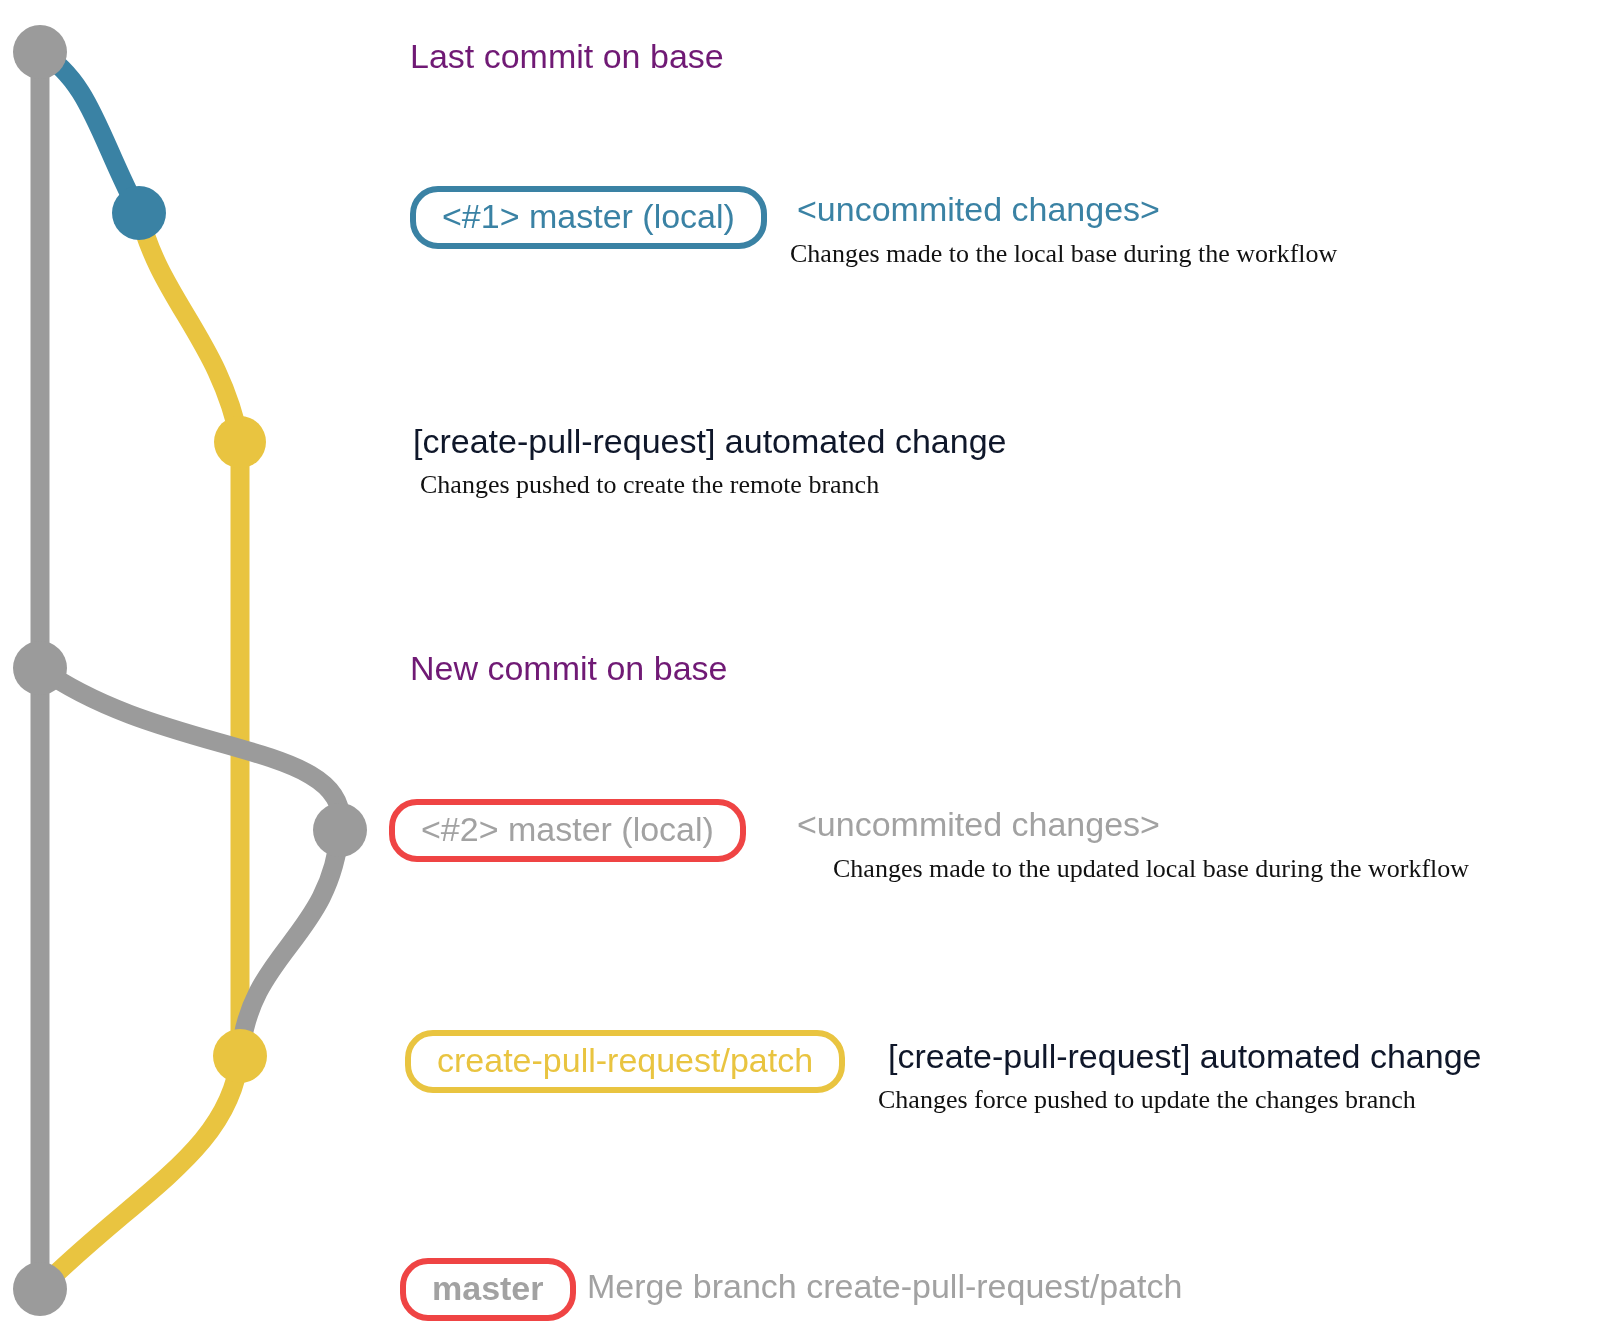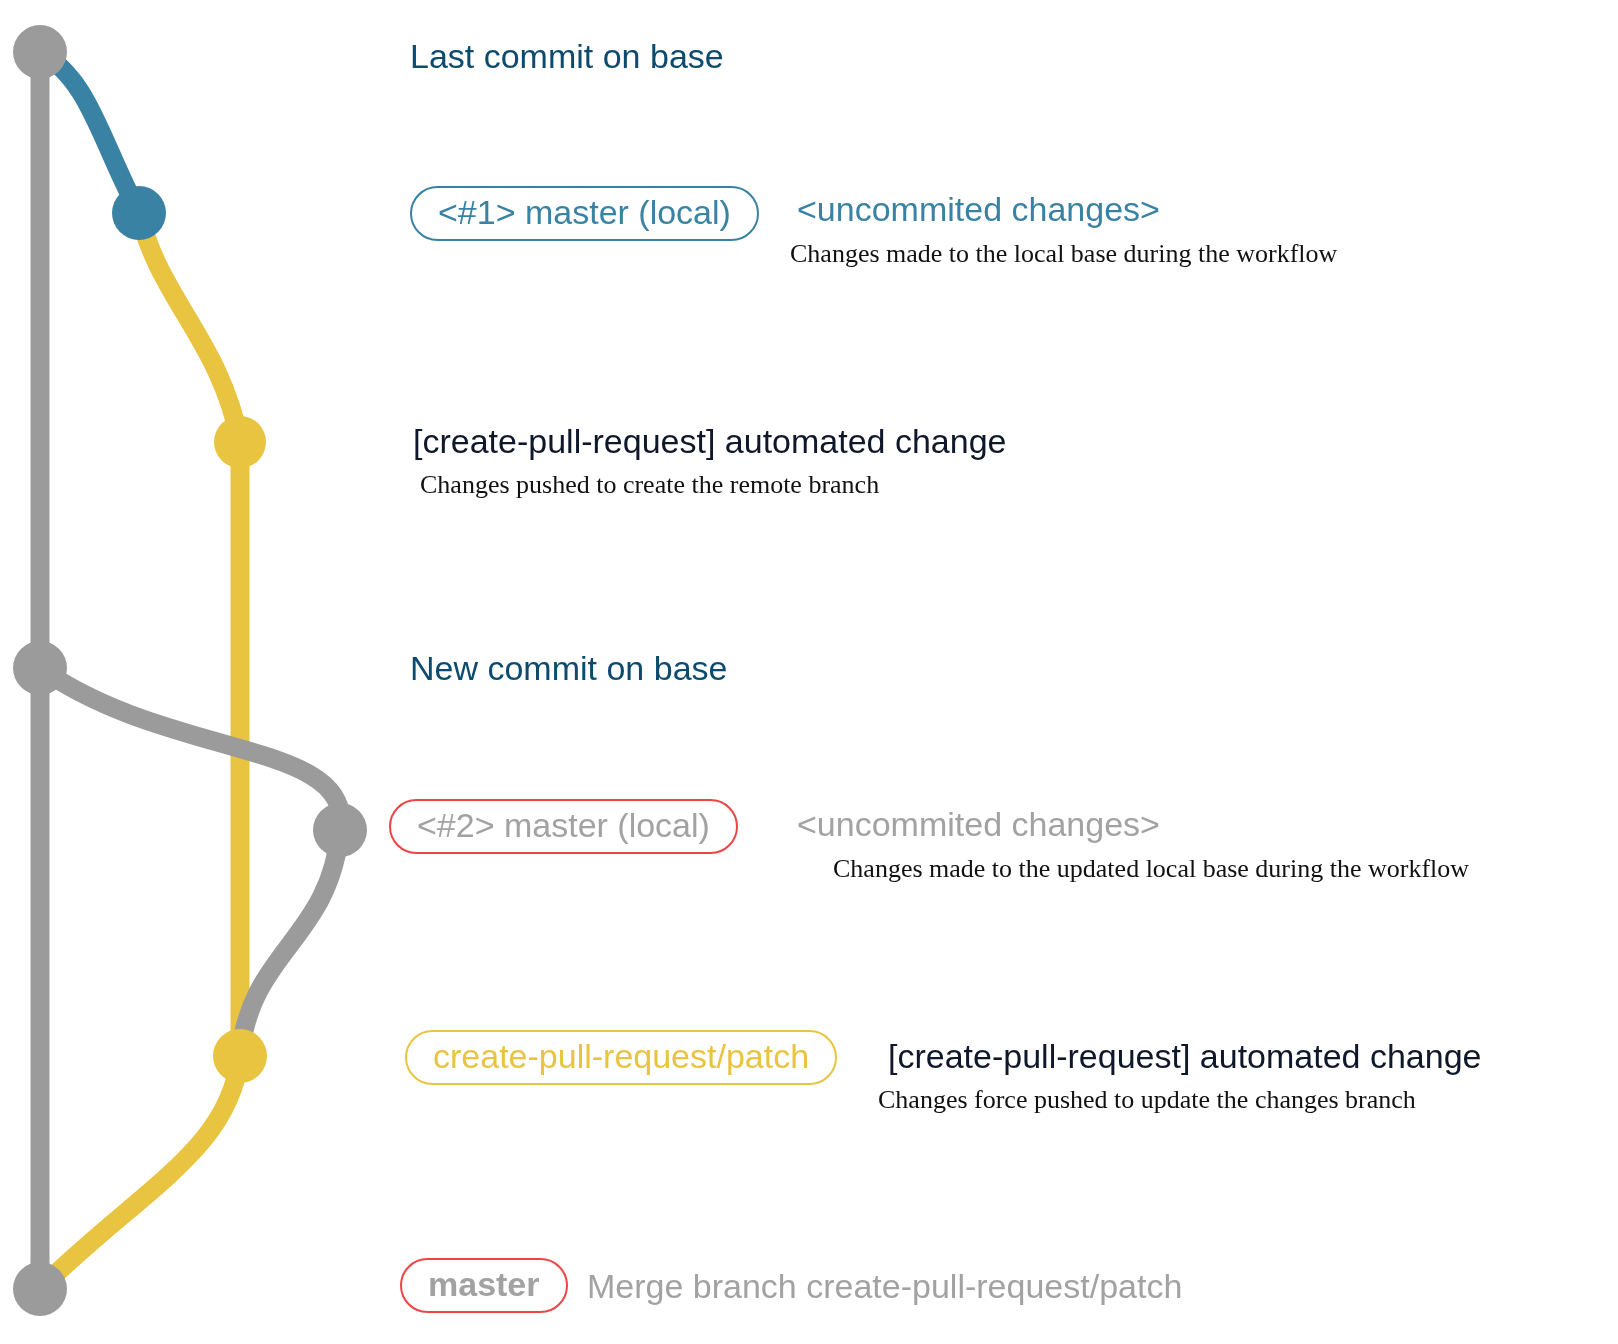--- a/index.html
+++ b/index.html
@@ -8,30 +8,30 @@
     width:1618px;height:1344px;
     background:#ffffff;
     font-family:"Liberation Sans", sans-serif;
     overflow:hidden;
   }
   #graph-svg{position:absolute;left:0;top:0;}
   .sans-label{
     position:absolute;
     font-size:34px;
     line-height:1.2;
-    color:#0c4a6e;
+    color:#701a75;
     white-space:nowrap;
   }
   .badge{
     position:absolute;
     display:inline-block;
     font-size:34px;
     line-height:1.2;
     padding:4px 26px 6px 26px;
-    border:2px solid #ef4444;
+    border:6px solid #ef4444;
     border-radius:28px;
     color:#a2a2a2;
     white-space:nowrap;
     background:#ffffff;
   }
   .badge.blue{border-color:#3a82a4;color:#3a82a4;}
   .badge.yellow{border-color:#e9c440;color:#e9c440;}
   .side{
     position:absolute;
     font-size:34px;

